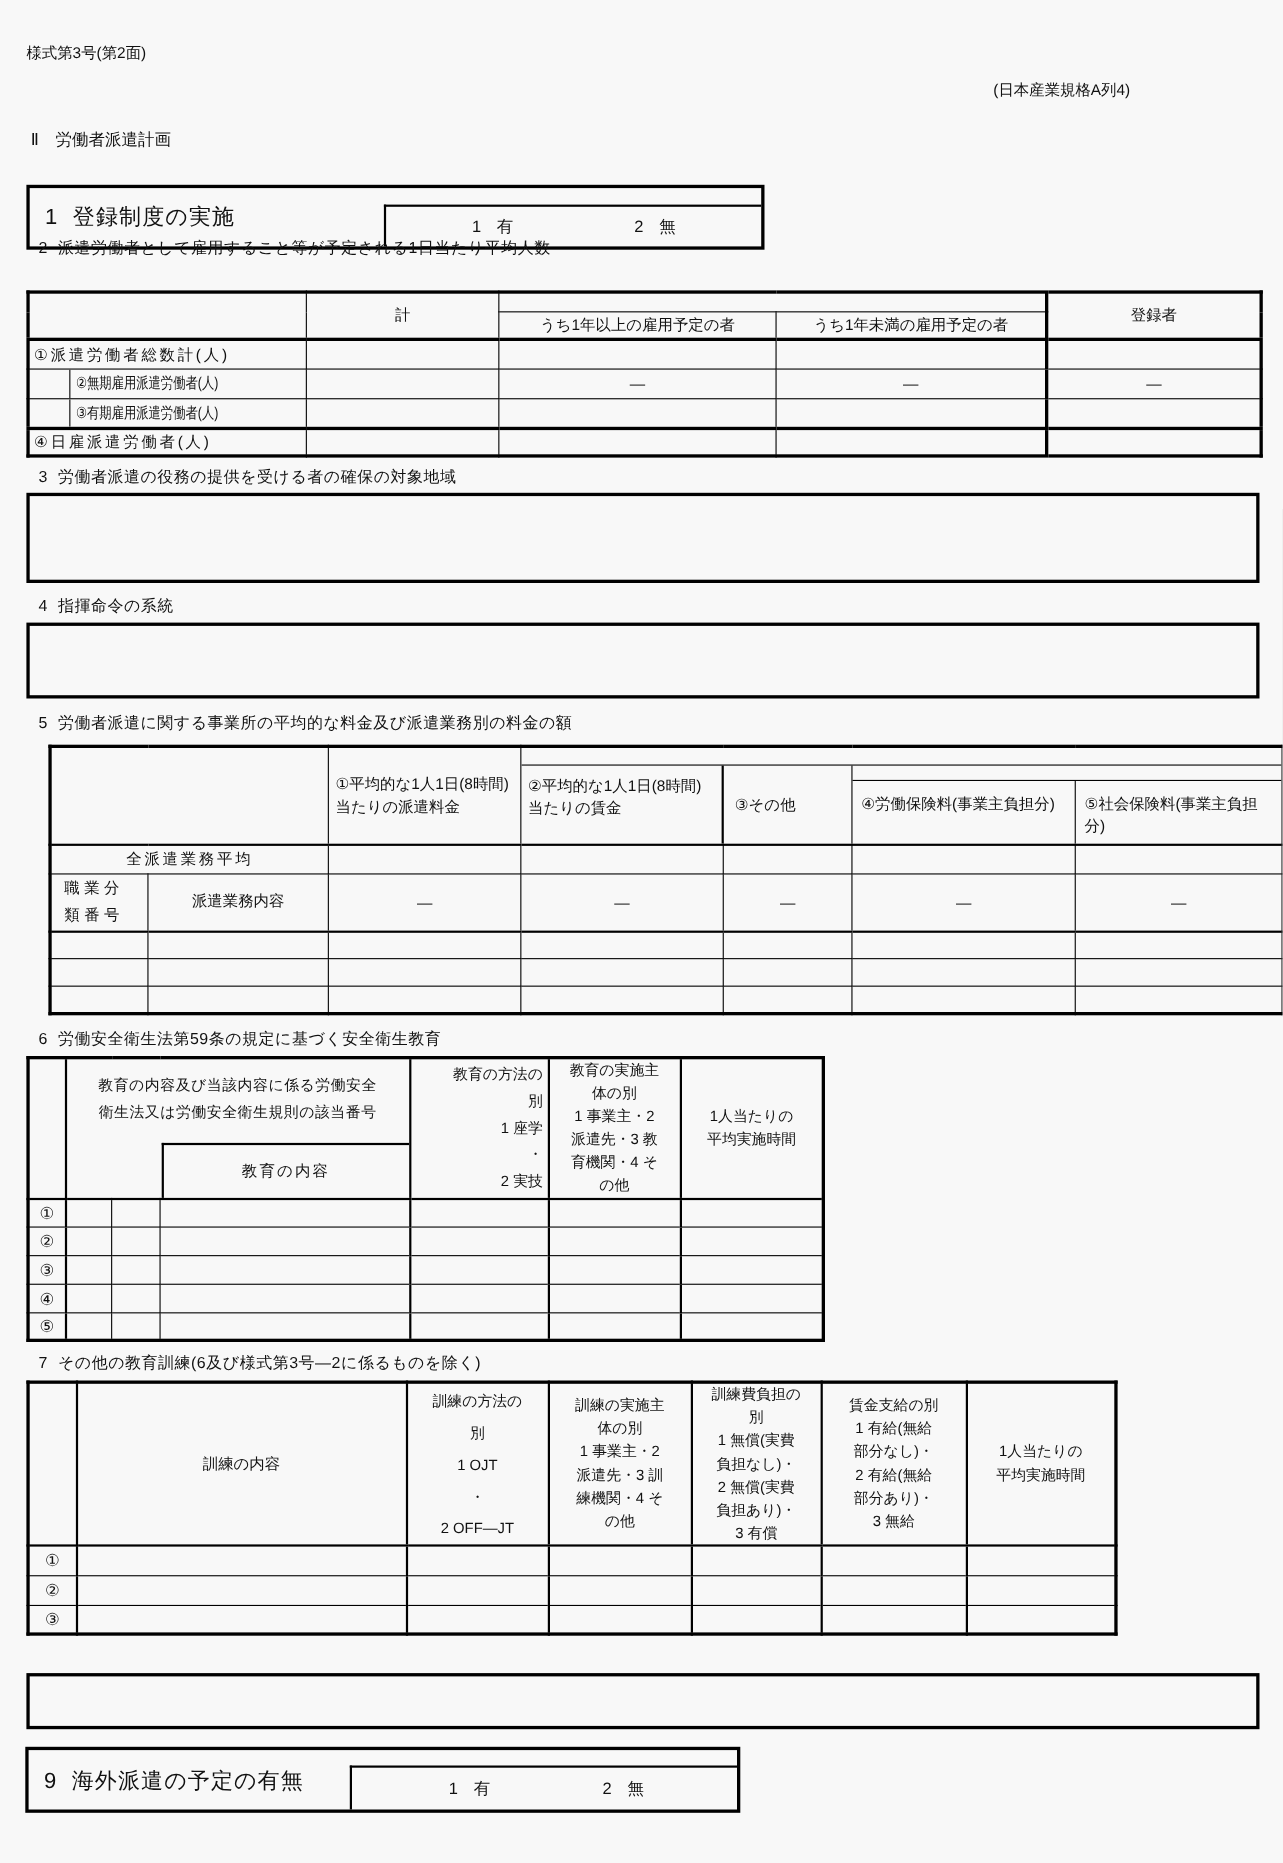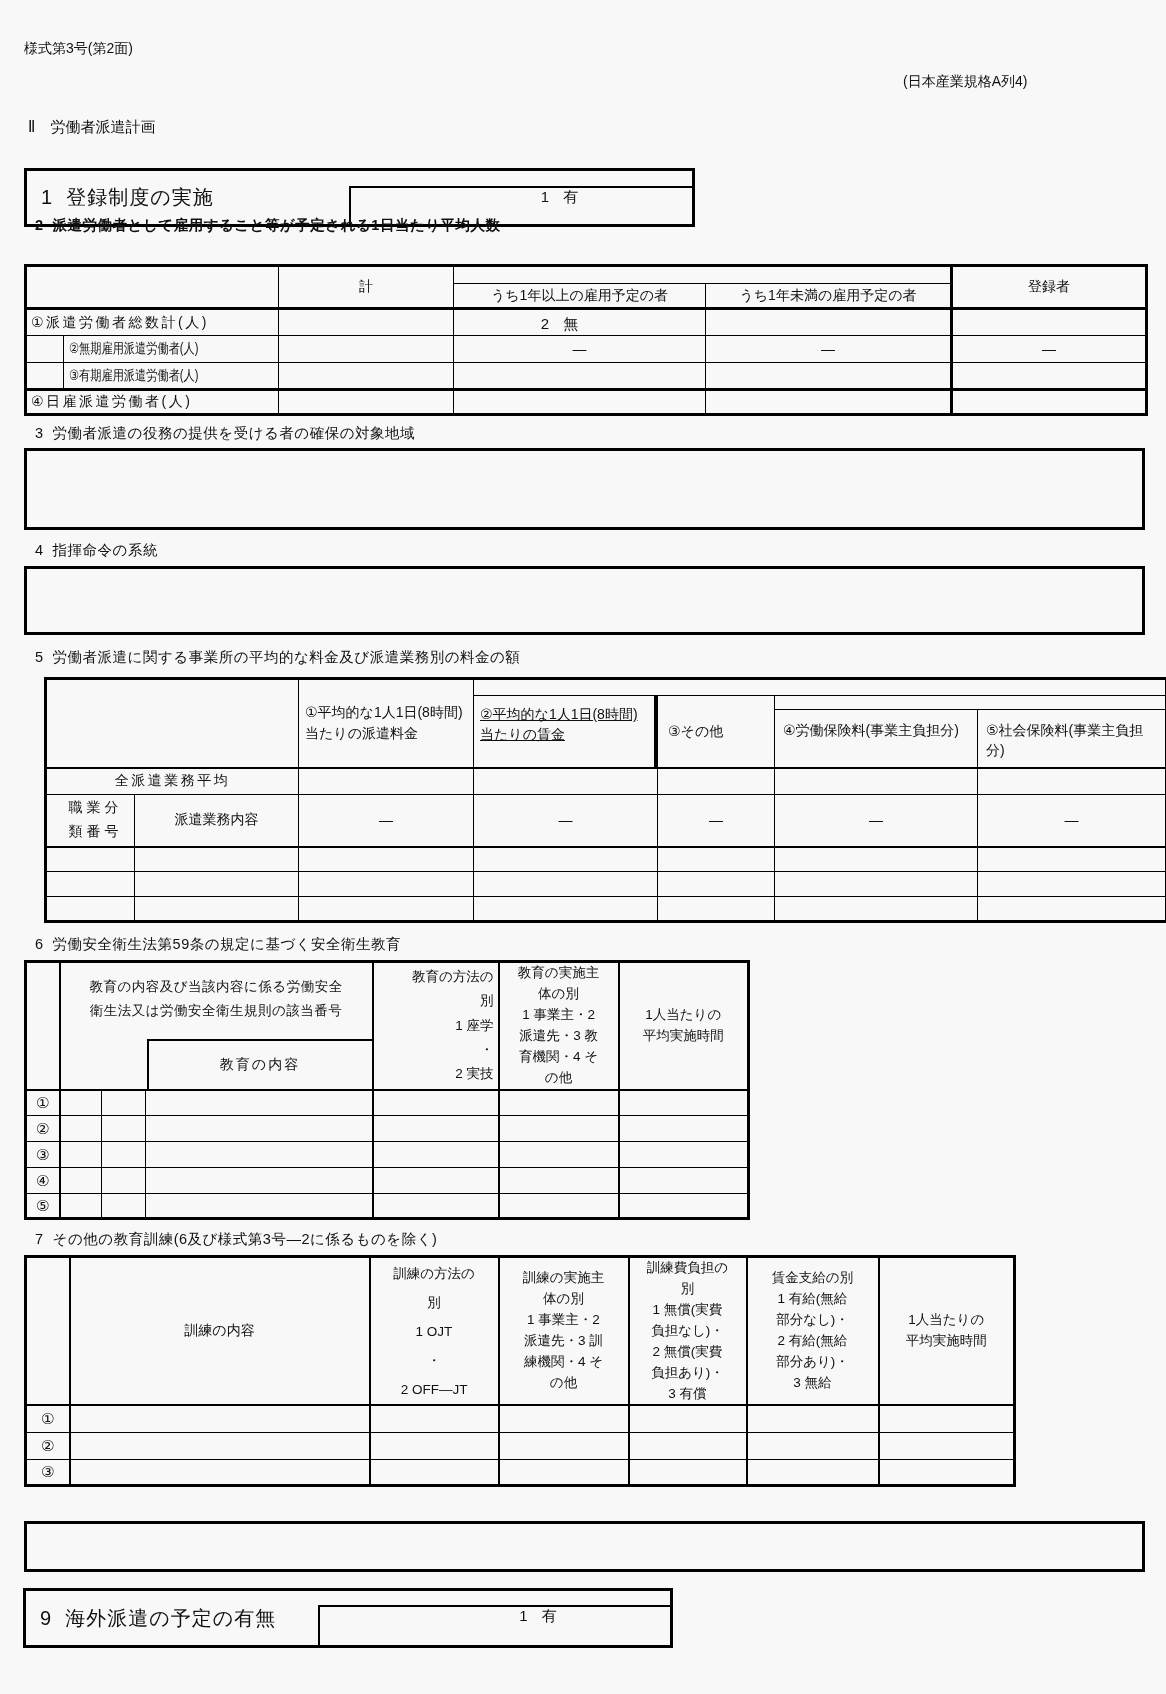--- a/index.html
+++ b/index.html
@@ -5,21 +5,21 @@
   * { margin:0; padding:0; box-sizing:border-box; }
   html,body { background:#e8e8e8; }
   body { font-family:"Liberation Sans","DejaVu Sans",sans-serif; color:#111; }
   .page { position:relative; width:1166px; height:1694px; background:#f8f8f8; margin:0 auto; overflow:hidden; }
   .txt { position:absolute; font-size:14px; white-space:pre; }
   .title { position:absolute; font-size:14.5px; white-space:pre; letter-spacing:0.5px; }
 
   
   .obox { position:absolute; border:3px solid #000; }
   .boxlabel { position:absolute; left:14px; top:0; bottom:0; display:flex; align-items:center; font-size:20px; white-space:pre; letter-spacing:1px; }
-  .ibox { position:absolute; right:0; bottom:0; border-left:2px solid #000; border-top:2px solid #000; display:flex; align-items:center; font-size:15px;flex-direction:column; }
+  .ibox { position:absolute; right:0; bottom:0; border-left:2px solid #000; border-top:2px solid #000; display:flex; align-items:center; font-size:15px; }
   .ibox span { white-space:pre; letter-spacing:2px; }
 
   
   .bigbox { position:absolute; border:3px solid #000; }
 
   
   .tblwrap { position:absolute; }
   table { border-collapse:collapse; table-layout:fixed; border:3px solid #000; }
   td { border:1px solid #000; padding:0 4px; font-size:14px; vertical-align:middle; overflow:hidden; }
   td.c { text-align:center; }
@@ -34,26 +34,26 @@
   .ls2 { letter-spacing:2.5px; }
   .squish { display:inline-block; transform:scaleX(0.8); transform-origin:left center; white-space:nowrap; }
   .indentcell { position:relative; padding-left:42px !important; }
   .indentline { position:absolute; left:36px; top:0; bottom:0; width:1px; background:#000; }
 
   
   .rate-head { position:relative; padding:0 !important; }
   .rate-head > div { position:absolute; font-size:14px; line-height:1.45; }
   .sA { left:0; top:0; right:0; height:16px; border-bottom:1px solid #000; }
   .sB { left:301px; top:16px; right:0; height:14px; border-bottom:1px solid #000; }
-  .cell2 { left:0; top:16px; width:184px; bottom:0; border-right:4px solid #000000; padding:8px 6px;text-decoration:underline; }
+  .cell2 { left:0; top:16px; width:184px; bottom:0; border-right:2px solid #000000; padding:8px 6px; }
   .cell3 { left:184px; top:16px; width:117px; bottom:0; border-right:1px solid #000; display:flex; align-items:center; justify-content:flex-start; padding-left:10px; }
   .cell4 { left:301px; top:30px; width:203px; bottom:0; border-right:1px solid #000; padding:10px 8px; }
   .cell5 { left:504px; top:30px; right:0; bottom:0; padding:10px 8px; }
   .h5txt { padding:8px 6px; line-height:1.5; vertical-align:middle; }
-  .narrowlabel { display:block; width:64px; margin:0 auto; letter-spacing:4px; line-height:1.7; text-align:right; }
+  .narrowlabel { display:block; width:64px; margin:0 auto; letter-spacing:4px; line-height:1.7; text-align:left; }
 
   
   .eduhead { position:relative; padding:0 !important; }
   .eduhead-text { position:absolute; left:0; right:0; top:12px; text-align:center; line-height:1.8; font-size:13.5px; letter-spacing:0.5px; }
   .edusub { position:absolute; left:86px; right:0; bottom:0; height:50px; border-left:2px solid #000; border-top:2px solid #000; display:flex; align-items:center; justify-content:center; font-size:14px; letter-spacing:2px; }
 
   .hcell { text-align:center; font-size:13.5px; vertical-align:middle; }
   .lh16 { line-height:1.55; }
   .lh18 { line-height:1.8;text-align:right; }
   .lh21 { line-height:2.15; }
@@ -68,21 +68,21 @@
   <div class="txt" style="left:28px; top:118px; font-size:15px;">Ⅱ　労働者派遣計画</div>
 
   <div class="obox" style="left:24px; top:168px; width:671px; height:59px;">
     <div class="boxlabel">1  登録制度の実施</div>
     <div class="ibox" style="left:322px; top:15px; padding-left:78px; gap:108px;">
       <span>1  有</span>
       <span>2  無</span>
     </div>
   </div>
 
-  <div class="title" style="left:35px; top:216px;font-weight:bold;">2  派遣労働者として雇用すること等が予定される1日当たり平均人数</div>
+  <div class="title" style="left:35px; top:216px;">2  派遣労働者として雇用すること等が予定される1日当たり平均人数</div>
   <div class="tblwrap" style="left:24px; top:264px;">
     <table style="width:1121px;">
       <colgroup>
           <col style="width:253px">
           <col style="width:175px">
           <col style="width:252px">
           <col style="width:246px">
           <col style="width:195px">
         </colgroup>
       <tbody>

